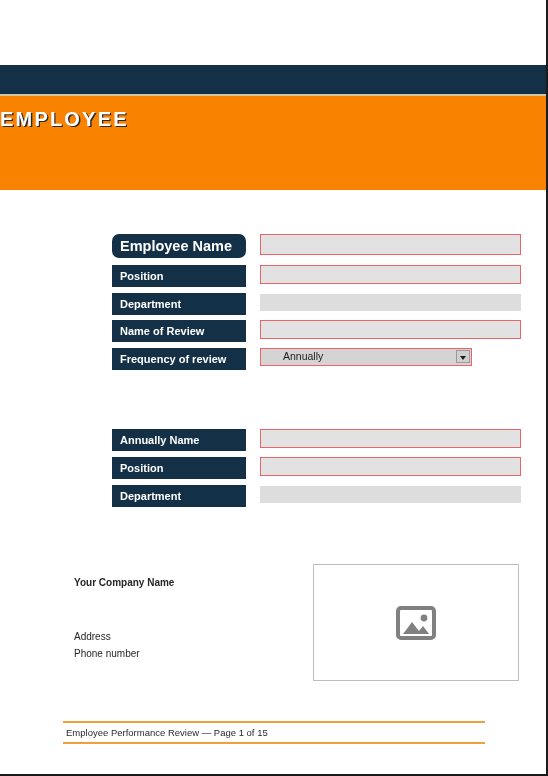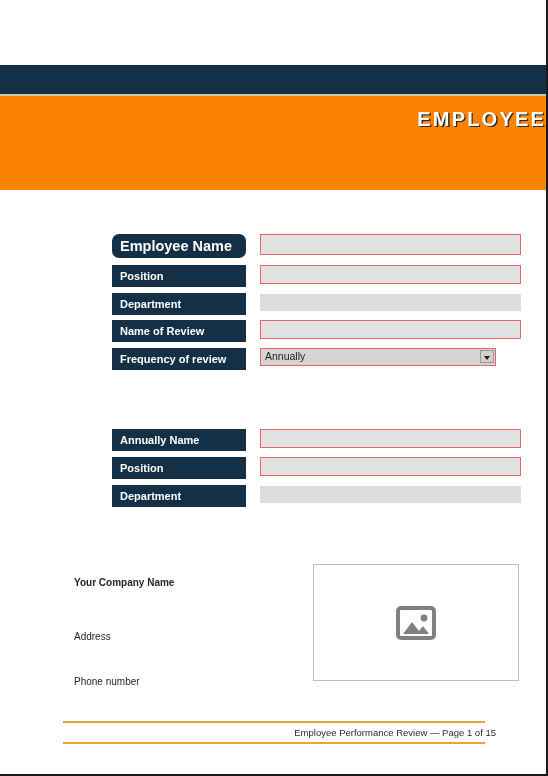--- a/index.html
+++ b/index.html
@@ -47,21 +47,21 @@
     top: 96px;
     width: 546px;
     height: 94px;
     background: #f98300;
   }
   .banner-line1 {
     position: absolute;
     left: 0;
     top: 12px;
     width: 546px;
-    text-align: right;
+    text-align: left;
     font-size: 20px;
     font-weight: bold;
     letter-spacing: 2.2px;
     color: #ffffff;
     text-shadow: 1.4px 1.4px 0 #2b2b2b;
   }
   .banner-line2 {
     position: absolute;
     left: 0;
     top: 48px;
@@ -119,29 +119,29 @@
     height: 17px;
     top: 1px;
   }
   .field-input.tall {
     height: 21px;
   }
   .field-select {
     position: absolute;
     left: 148px;
     top: 0;
-    width: 236px;
+    width: 212px;
     height: 18px;
     background: #d4d4d4;
     border: 1.5px solid #e8636a;
     box-sizing: border-box;
     font-size: 10.5px;
     color: #1d1d1d;
     line-height: 15px;
-    padding-left: 4px;
+    padding-left: 22px;
   }
   .select-arrow {
     position: absolute;
     right: 1px;
     top: 1px;
     width: 14px;
     height: 13px;
     background: #cfcfcf;
     border: 1px solid #9a9a9a;
     box-sizing: border-box;
@@ -188,24 +188,24 @@
     position: absolute;
     left: 63px;
     width: 422px;
     height: 2px;
     background: #eda13b;
   }
   .footer-rule.top { top: 721px; }
   .footer-rule.bottom { top: 742px; }
   .footer-text {
     position: absolute;
-    left: 74px;
+    left: 66px;
     top: 727px;
     width: 422px;
-    text-align: right;
+    text-align: left;
     font-size: 9.5px;
     color: #2b2b2b;
     white-space: nowrap;
   }
 </style>
 </head>
 <body>
 
 <div id="page">
 
@@ -253,21 +253,21 @@
     <div class="field-input"></div>
   </div>
 
   <div class="field-row" style="top:485px;">
     <div class="field-label">Department</div>
     <div class="field-input plain"></div>
   </div>
 
   <div class="company-line bold" style="top:577px;">Your Company Name</div>
   <div class="company-line" style="top:615px;margin-top:16px;">Address</div>
-  <div class="company-line" style="top:676px;">Phone number</div>
+  <div class="company-line" style="top:648px;">Phone number</div>
 
   <div class="image-box">
     <svg width="42" height="36" viewBox="0 0 42 36">
       <rect x="3" y="3" width="36" height="30" rx="3" ry="3" fill="none" stroke="#808080" stroke-width="4"></rect>
       <circle cx="29" cy="13" r="3.4" fill="#808080"></circle>
       <path d="M8 29 L17 17 L24 26 L28 21 L34 29 Z" fill="#808080"></path>
     </svg>
   </div>
 
   <div class="footer-rule top"></div>

